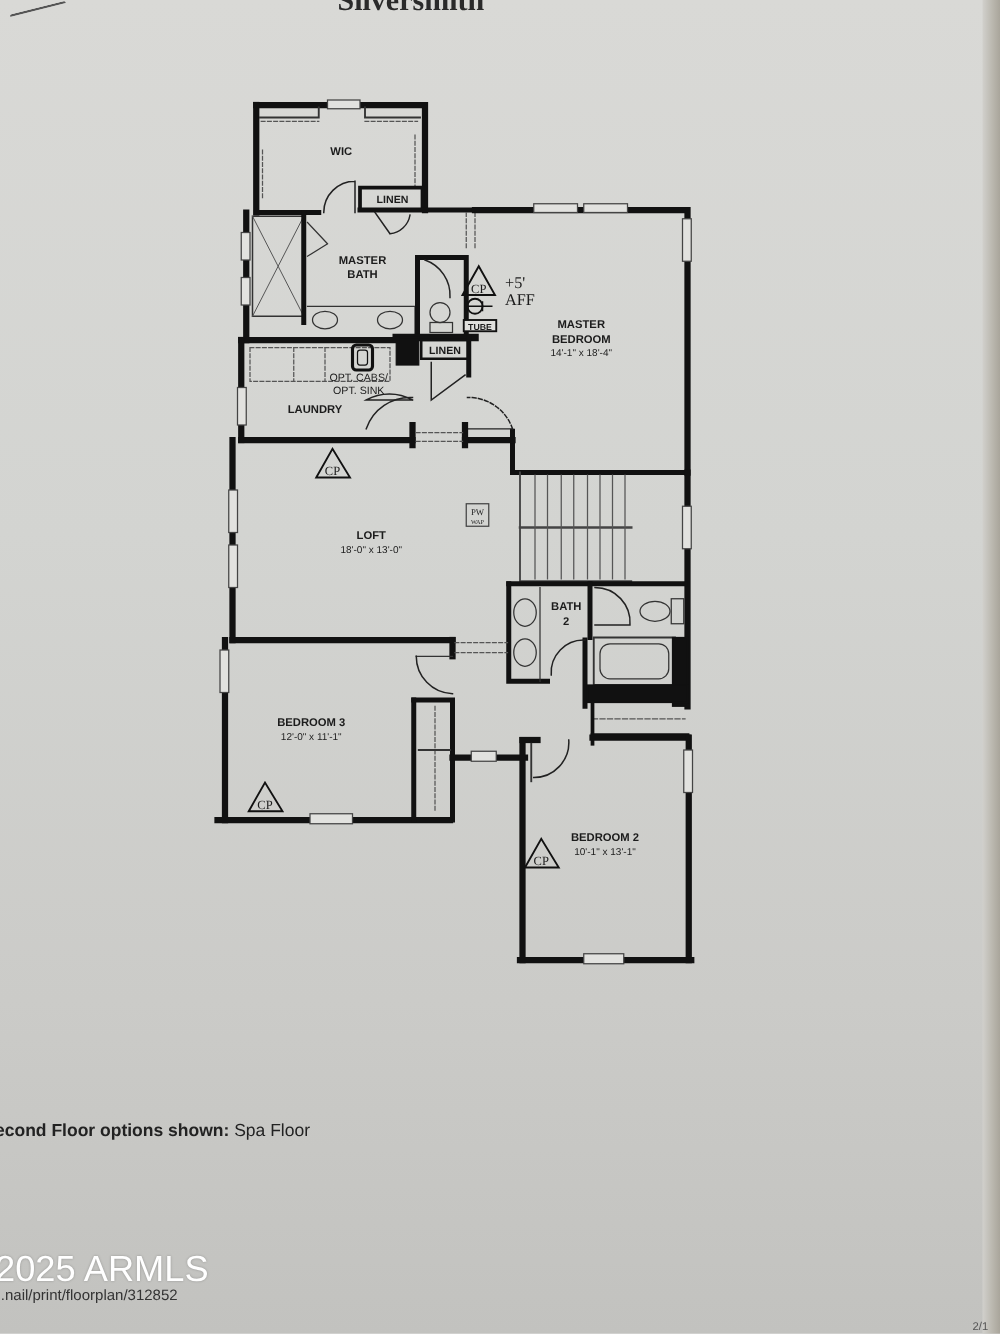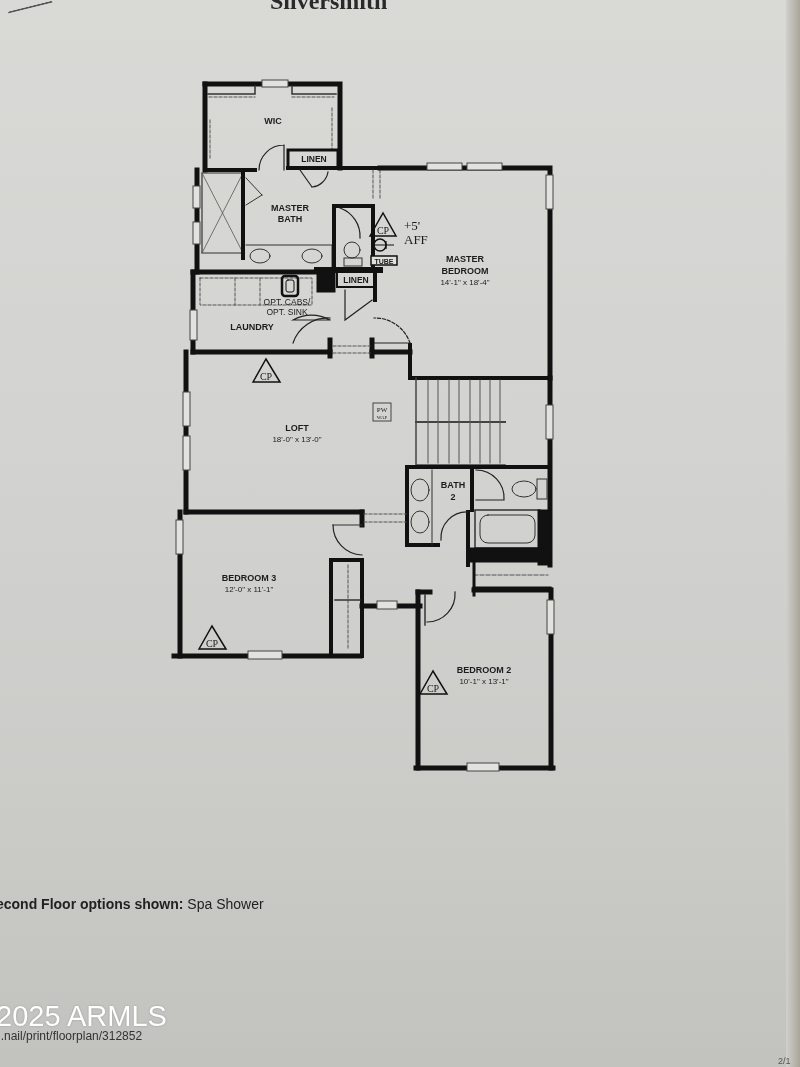--- a/index.html
+++ b/index.html
@@ -217,17 +217,17 @@
   <text class="lbl" x="453" y="488" font-size="9" text-anchor="middle">BATH</text>
   <text class="lbl" x="453" y="500" font-size="9" text-anchor="middle">2</text>
   <text class="lbl" x="249" y="581" font-size="9" text-anchor="middle">BEDROOM 3</text>
   <text class="dim" x="249" y="592" font-size="8" text-anchor="middle">12'-0" x 11'-1"</text>
   <text class="lbl" x="484" y="673" font-size="9" text-anchor="middle">BEDROOM 2</text>
   <text class="dim" x="484" y="684" font-size="8" text-anchor="middle">10'-1" x 13'-1"</text>
 </svg>
 
 <div class="options-note">
   <b>econd Floor options shown:</b>
-  <span>Spa Shower</span>
+  <span>Spa Floor</span>
 </div>
 <div class="url-text">...nail/print/floorplan/312852</div>
 <div class="watermark">2025 ARMLS</div>
 <div class="page-num">2/1</div>
 
 </body></html>

